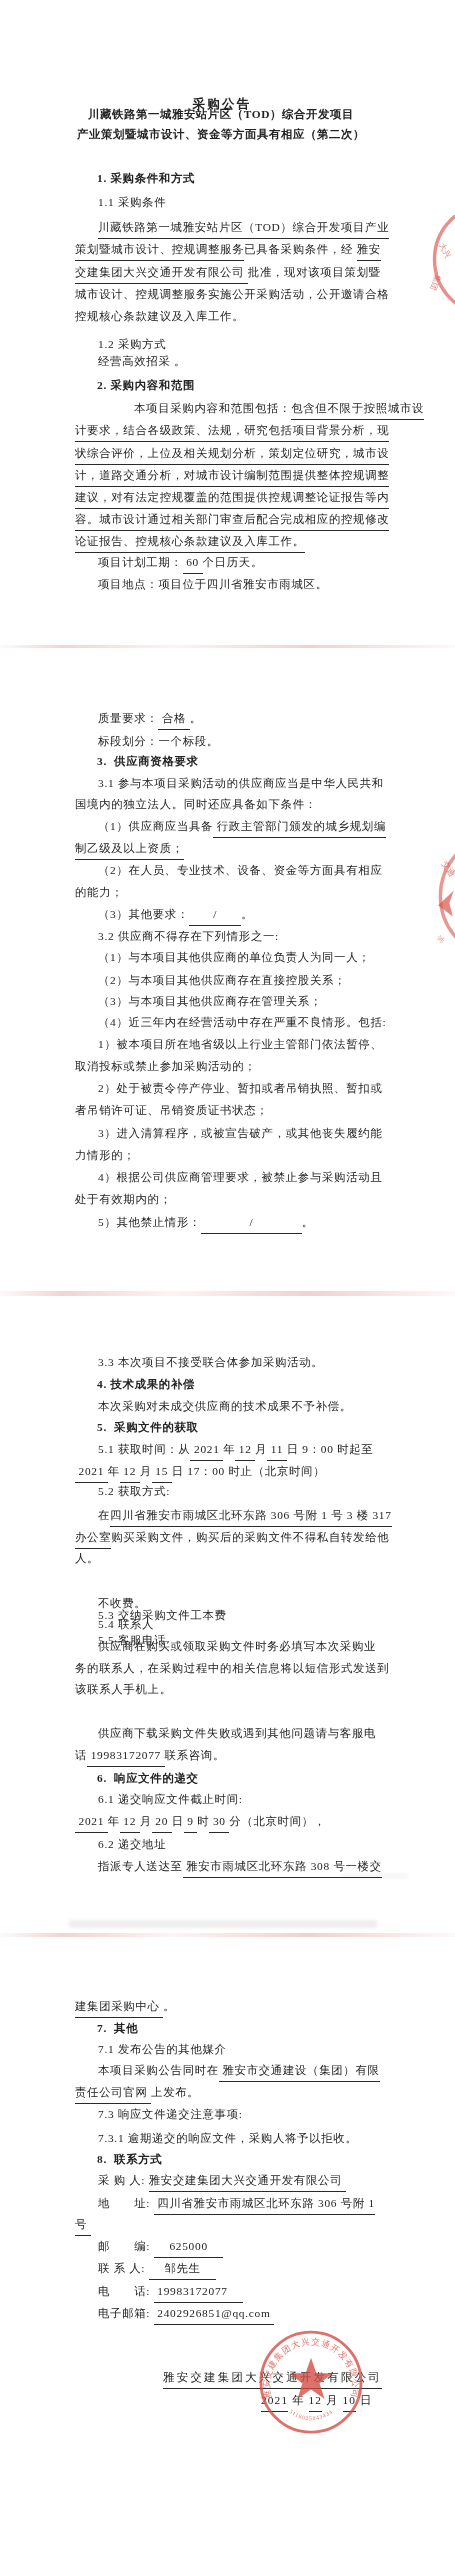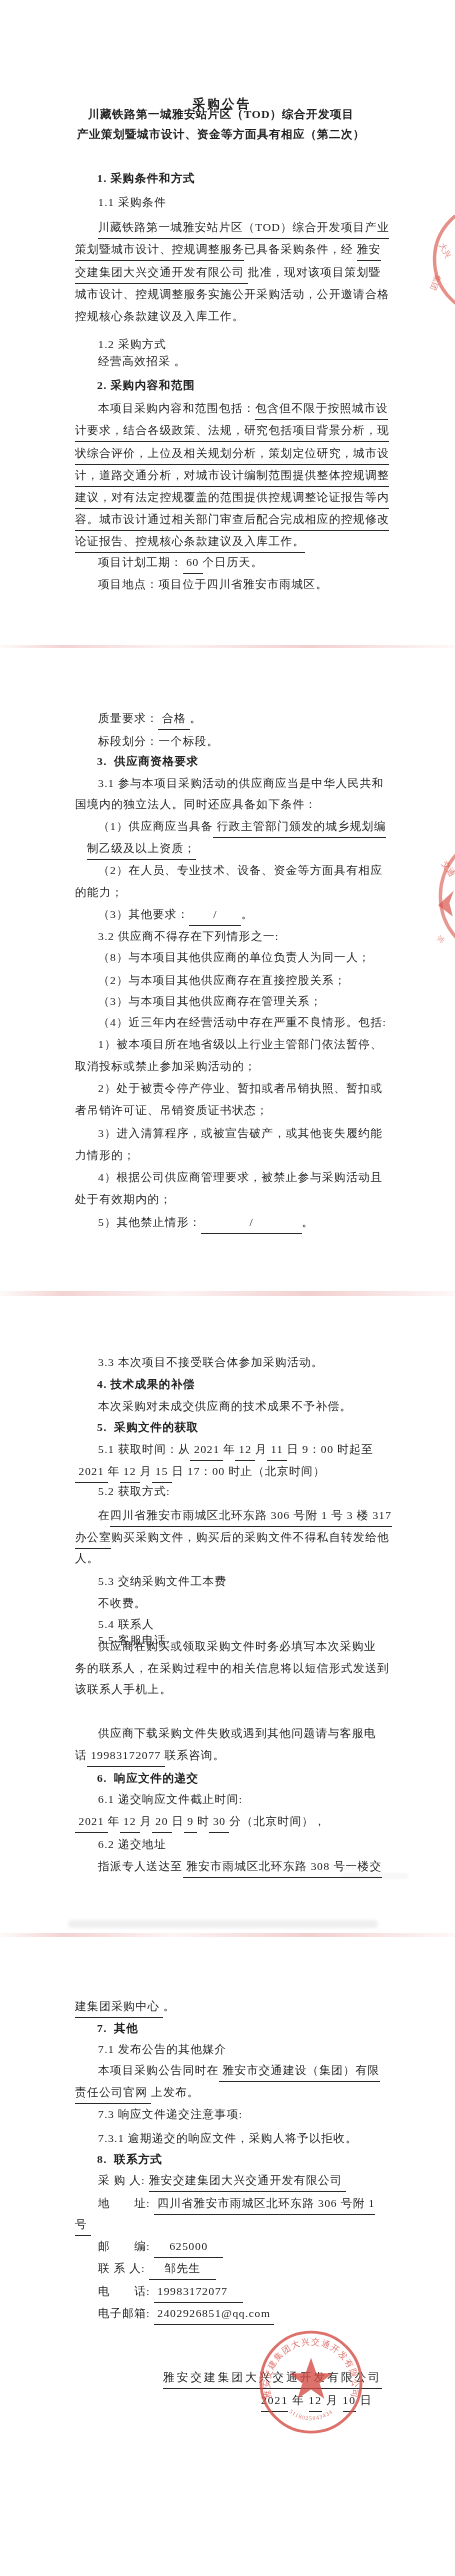--- a/index.html
+++ b/index.html
@@ -42,41 +42,41 @@
       <div class="ln h" style="top: 170px;"><span>1. 采购条件和方式</span></div>
       <div class="ln i" style="top: 194px;"><span>1.1 采购条件</span></div>
       <div class="ln i" style="top: 219px;"><span class="u">川藏铁路第一城雅安站片区（TOD）综合开发项目产业</span></div>
       <div class="ln f" style="top: 241px;"><span class="u">策划暨城市设计、控规调整服务</span><span>已具备采购条件，经 </span><span class="u">雅安</span></div>
       <div class="ln f" style="top: 264px;"><span class="u">交建集团大兴交通开发有限公司 </span><span>批准，现对该项目策划暨</span></div>
       <div class="ln f" style="top: 286px;"><span>城市设计、控规调整服务实施公开采购活动，公开邀请合格</span></div>
       <div class="ln f" style="top: 308px;"><span>控规核心条款建议及入库工作。</span></div>
       <div class="ln i" style="top: 336px;"><span>1.2 采购方式</span></div>
       <div class="ln i" style="top: 353px;"><span>经营高效招采 。</span></div>
       <div class="ln h" style="top: 377px;"><span>2. 采购内容和范围</span></div>
-      <div class="ln i" style="top: 400px;"><span>本项目采购内容和范围包括：</span><span class="u">包含但不限于按照城市设</span></div>
+      <div class="ln i" style="top: 400px; margin-left: 36px;"><span>本项目采购内容和范围包括：</span><span class="u">包含但不限于按照城市设</span></div>
       <div class="ln f" style="top: 422px;"><span class="u">计要求，结合各级政策、法规，研究包括项目背景分析，现</span></div>
       <div class="ln f" style="top: 445px;"><span class="u">状综合评价，上位及相关规划分析，策划定位研究，城市设</span></div>
       <div class="ln f" style="top: 467px;"><span class="u">计，道路交通分析，对城市设计编制范围提供整体控规调整</span></div>
       <div class="ln f" style="top: 489px;"><span class="u">建议，对有法定控规覆盖的范围提供控规调整论证报告等内</span></div>
       <div class="ln f" style="top: 511px;"><span class="u">容。城市设计通过相关部门审查后配合完成相应的控规修改</span></div>
       <div class="ln f" style="top: 533px;"><span class="u">论证报告、控规核心条款建议及入库工作。</span></div>
       <div class="ln i" style="top: 554px;"><span>项目计划工期：</span><span class="u"> 60 </span><span>个日历天。</span></div>
       <div class="ln i" style="top: 576px;"><span>项目地点：项目位于四川省雅安市雨城区。</span></div>
       <div class="ln i" style="top: 710px;"><span>质量要求：</span><span class="u"> 合格 </span><span>。</span></div>
       <div class="ln i" style="top: 733px;"><span>标段划分：一个标段。</span></div>
       <div class="ln h" style="top: 753px;"><span>3.  供应商资格要求</span></div>
       <div class="ln i" style="top: 775px;"><span>3.1 参与本项目采购活动的供应商应当是中华人民共和</span></div>
       <div class="ln f" style="top: 796px;"><span>国境内的独立法人。同时还应具备如下条件：</span></div>
       <div class="ln i" style="top: 818px;"><span>（1）供应商应当具备</span><span class="u"> 行政主管部门颁发的城乡规划编</span></div>
-      <div class="ln f" style="top: 840px; margin-left: 12px;"><span class="u">制乙级及以上资质；</span></div>
+      <div class="ln f" style="top: 840px;"><span class="u">制乙级及以上资质；</span></div>
       <div class="ln i" style="top: 862px;"><span>（2）在人员、专业技术、设备、资金等方面具有相应</span></div>
       <div class="ln f" style="top: 884px;"><span>的能力；</span></div>
       <div class="ln i" style="top: 906px;"><span>（3）其他要求：</span><span class="u">　　/　　</span><span>。</span></div>
       <div class="ln i" style="top: 928px;"><span>3.2 供应商不得存在下列情形之一:</span></div>
-      <div class="ln i" style="top: 949px;"><span>（8）与本项目其他供应商的单位负责人为同一人；</span></div>
+      <div class="ln i" style="top: 949px;"><span>（1）与本项目其他供应商的单位负责人为同一人；</span></div>
       <div class="ln i" style="top: 972px;"><span>（2）与本项目其他供应商存在直接控股关系；</span></div>
       <div class="ln i" style="top: 993px;"><span>（3）与本项目其他供应商存在管理关系；</span></div>
       <div class="ln i" style="top: 1014px;"><span>（4）近三年内在经营活动中存在严重不良情形。包括:</span></div>
       <div class="ln i" style="top: 1036px;"><span>1）被本项目所在地省级以上行业主管部门依法暂停、</span></div>
       <div class="ln f" style="top: 1058px;"><span>取消投标或禁止参加采购活动的；</span></div>
       <div class="ln i" style="top: 1080px;"><span>2）处于被责令停产停业、暂扣或者吊销执照、暂扣或</span></div>
       <div class="ln f" style="top: 1102px;"><span>者吊销许可证、吊销资质证书状态；</span></div>
       <div class="ln i" style="top: 1125px;"><span>3）进入清算程序，或被宣告破产，或其他丧失履约能</span></div>
       <div class="ln f" style="top: 1147px;"><span>力情形的；</span></div>
       <div class="ln i" style="top: 1169px;"><span>4）根据公司供应商管理要求，被禁止参与采购活动且</span></div>
@@ -85,21 +85,21 @@
       <div class="ln i" style="top: 1354px;"><span>3.3 本次项目不接受联合体参加采购活动。</span></div>
       <div class="ln h" style="top: 1376px;"><span>4. 技术成果的补偿</span></div>
       <div class="ln i" style="top: 1398px;"><span>本次采购对未成交供应商的技术成果不予补偿。</span></div>
       <div class="ln h" style="top: 1419px;"><span>5.  采购文件的获取</span></div>
       <div class="ln i" style="top: 1441px;"><span>5.1 获取时间：从</span><span class="u"> 2021 </span><span>年</span><span class="u"> 12 </span><span>月</span><span class="u"> 11 </span><span>日 9：00 时起至</span></div>
       <div class="ln f" style="top: 1463px;"><span class="u"> 2021 </span><span>年</span><span class="u"> 12 </span><span>月</span><span class="u"> 15 </span><span>日 17：00 时止（北京时间）</span></div>
       <div class="ln i" style="top: 1483px;"><span>5.2 获取方式:</span></div>
       <div class="ln i" style="top: 1507px;"><span>在</span><span class="u">四川省雅安市雨城区北环东路 306 号附 1 号 3 楼 317</span></div>
       <div class="ln f" style="top: 1529px;"><span class="u">办公室</span><span>购买采购文件，购买后的采购文件不得私自转发给他</span></div>
       <div class="ln f" style="top: 1550px;"><span>人。</span></div>
-      <div class="ln i" style="top: 1573px; text-align: center;"><span>5.3 交纳采购文件工本费</span></div>
+      <div class="ln i" style="top: 1607px; text-align: center;"><span>5.3 交纳采购文件工本费</span></div>
       <div class="ln i" style="top: 1595px;"><span>不收费。</span></div>
       <div class="ln i" style="top: 1616px;"><span>5.4 联系人</span></div>
       <div class="ln i" style="top: 1638px;"><span>供应商在购买或领取采购文件时务必填写本次采购业</span></div>
       <div class="ln f" style="top: 1660px;"><span>务的联系人，在采购过程中的相关信息将以短信形式发送到</span></div>
       <div class="ln f" style="top: 1681px;"><span>该联系人手机上。</span></div>
       <div class="ln i" style="top: 1632px;"><span>5.5 客服电话</span></div>
       <div class="ln i" style="top: 1725px;"><span>供应商下载采购文件失败或遇到其他问题请与客服电</span></div>
       <div class="ln f" style="top: 1747px;"><span>话</span><span class="u"> 19983172077 </span><span>联系咨询。</span></div>
       <div class="ln h" style="top: 1770px;"><span>6.  响应文件的递交</span></div>
       <div class="ln i" style="top: 1791px;"><span>6.1 递交响应文件截止时间:</span></div>

